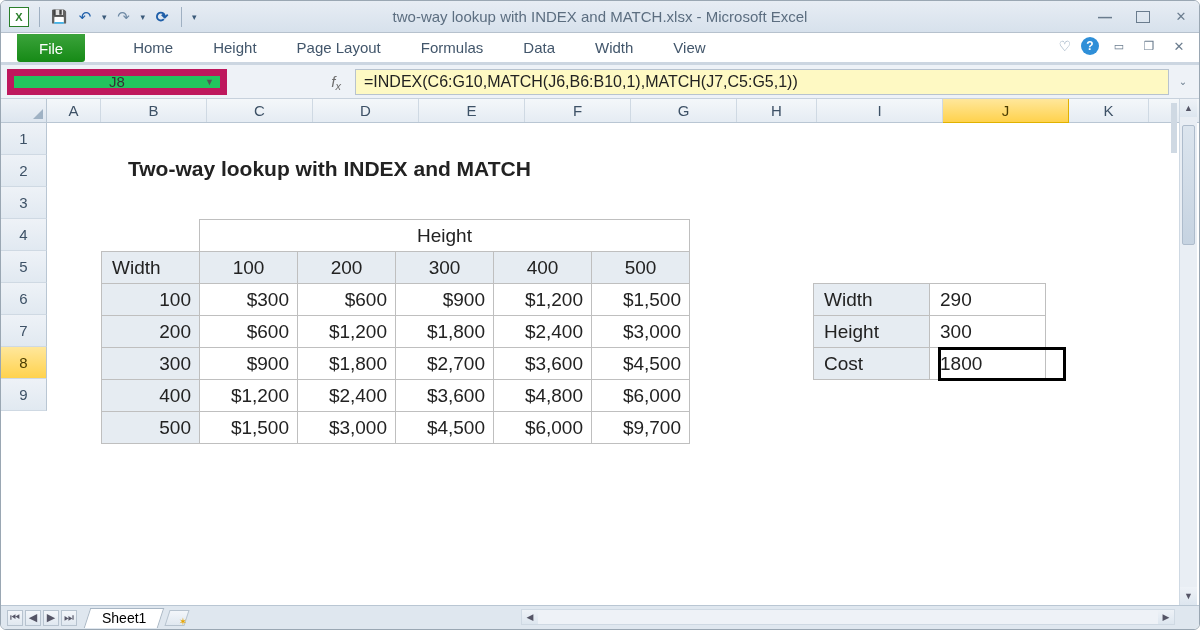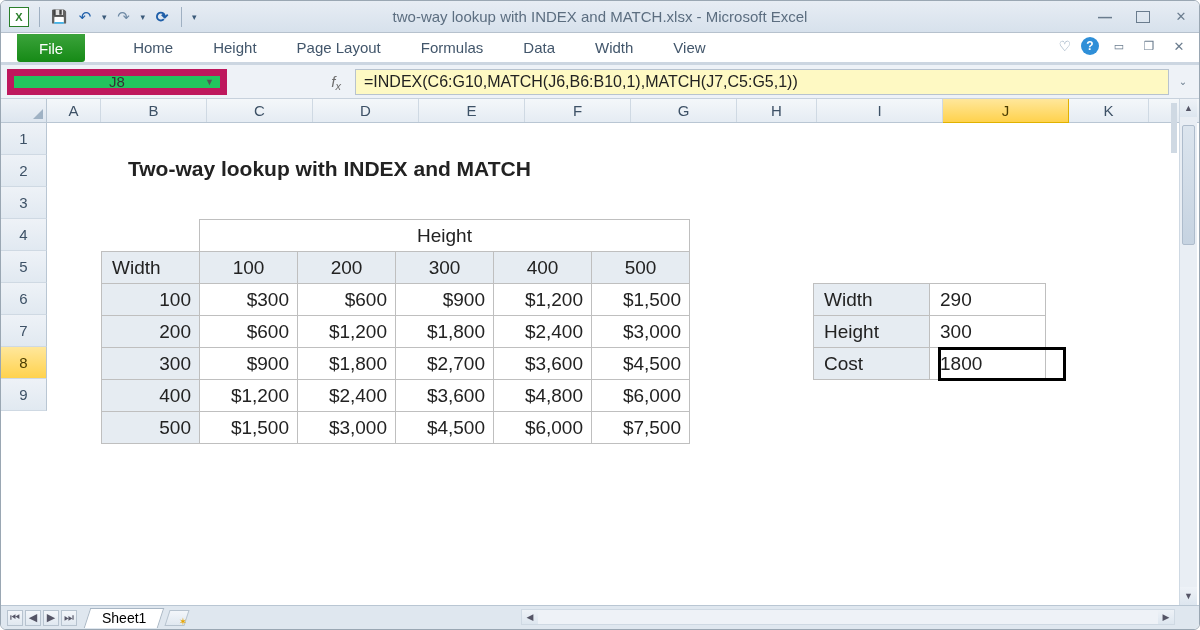--- a/index.html
+++ b/index.html
@@ -291,21 +291,21 @@
             <td class="wC">$3,600</td>
             <td class="wC">$4,800</td>
             <td class="wC">$6,000</td>
           </tr>
           <tr>
             <td class="hcell wB" style="text-align: right;">500</td>
             <td class="wC">$1,500</td>
             <td class="wC">$3,000</td>
             <td class="wC">$4,500</td>
             <td class="wC">$6,000</td>
-            <td class="wC">$7,500</td>
+            <td class="wC">$9,700</td>
           </tr>
         </tbody>
     </table>
 
     <table class="sidetable">
       <tbody>
           <tr>
         <td class="lab">Width</td>
         <td class="val">290</td>
       </tr>

